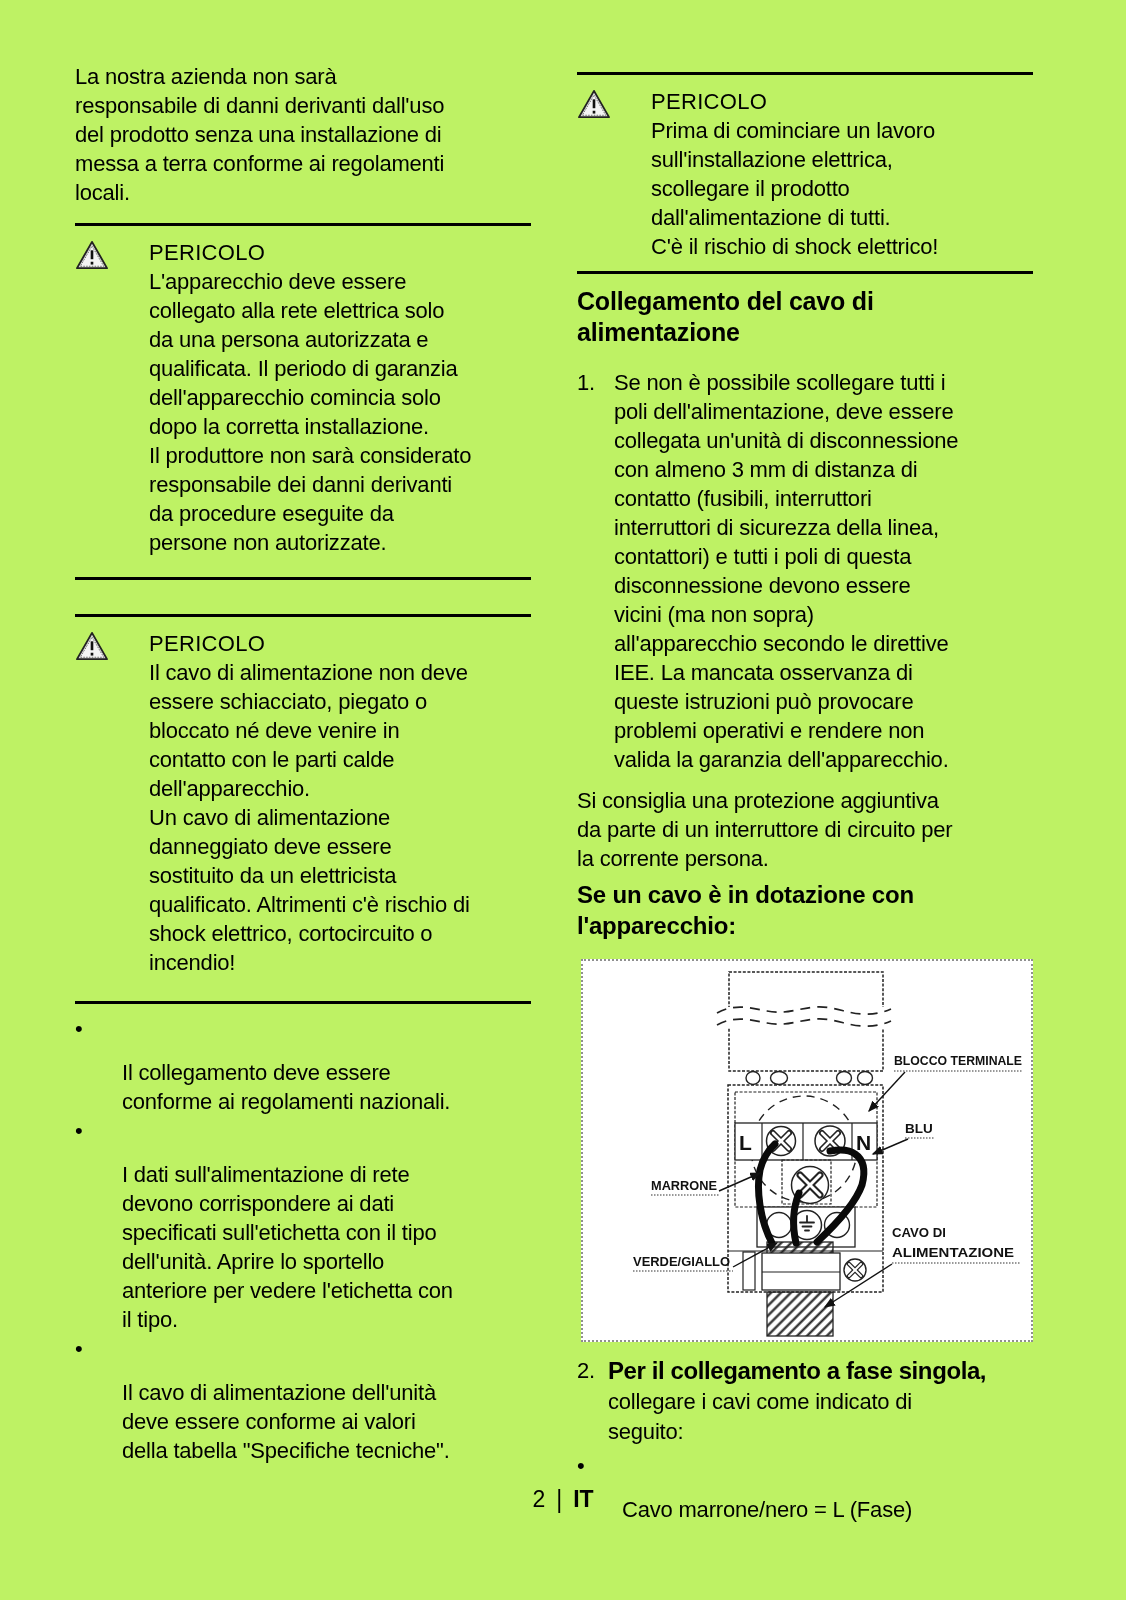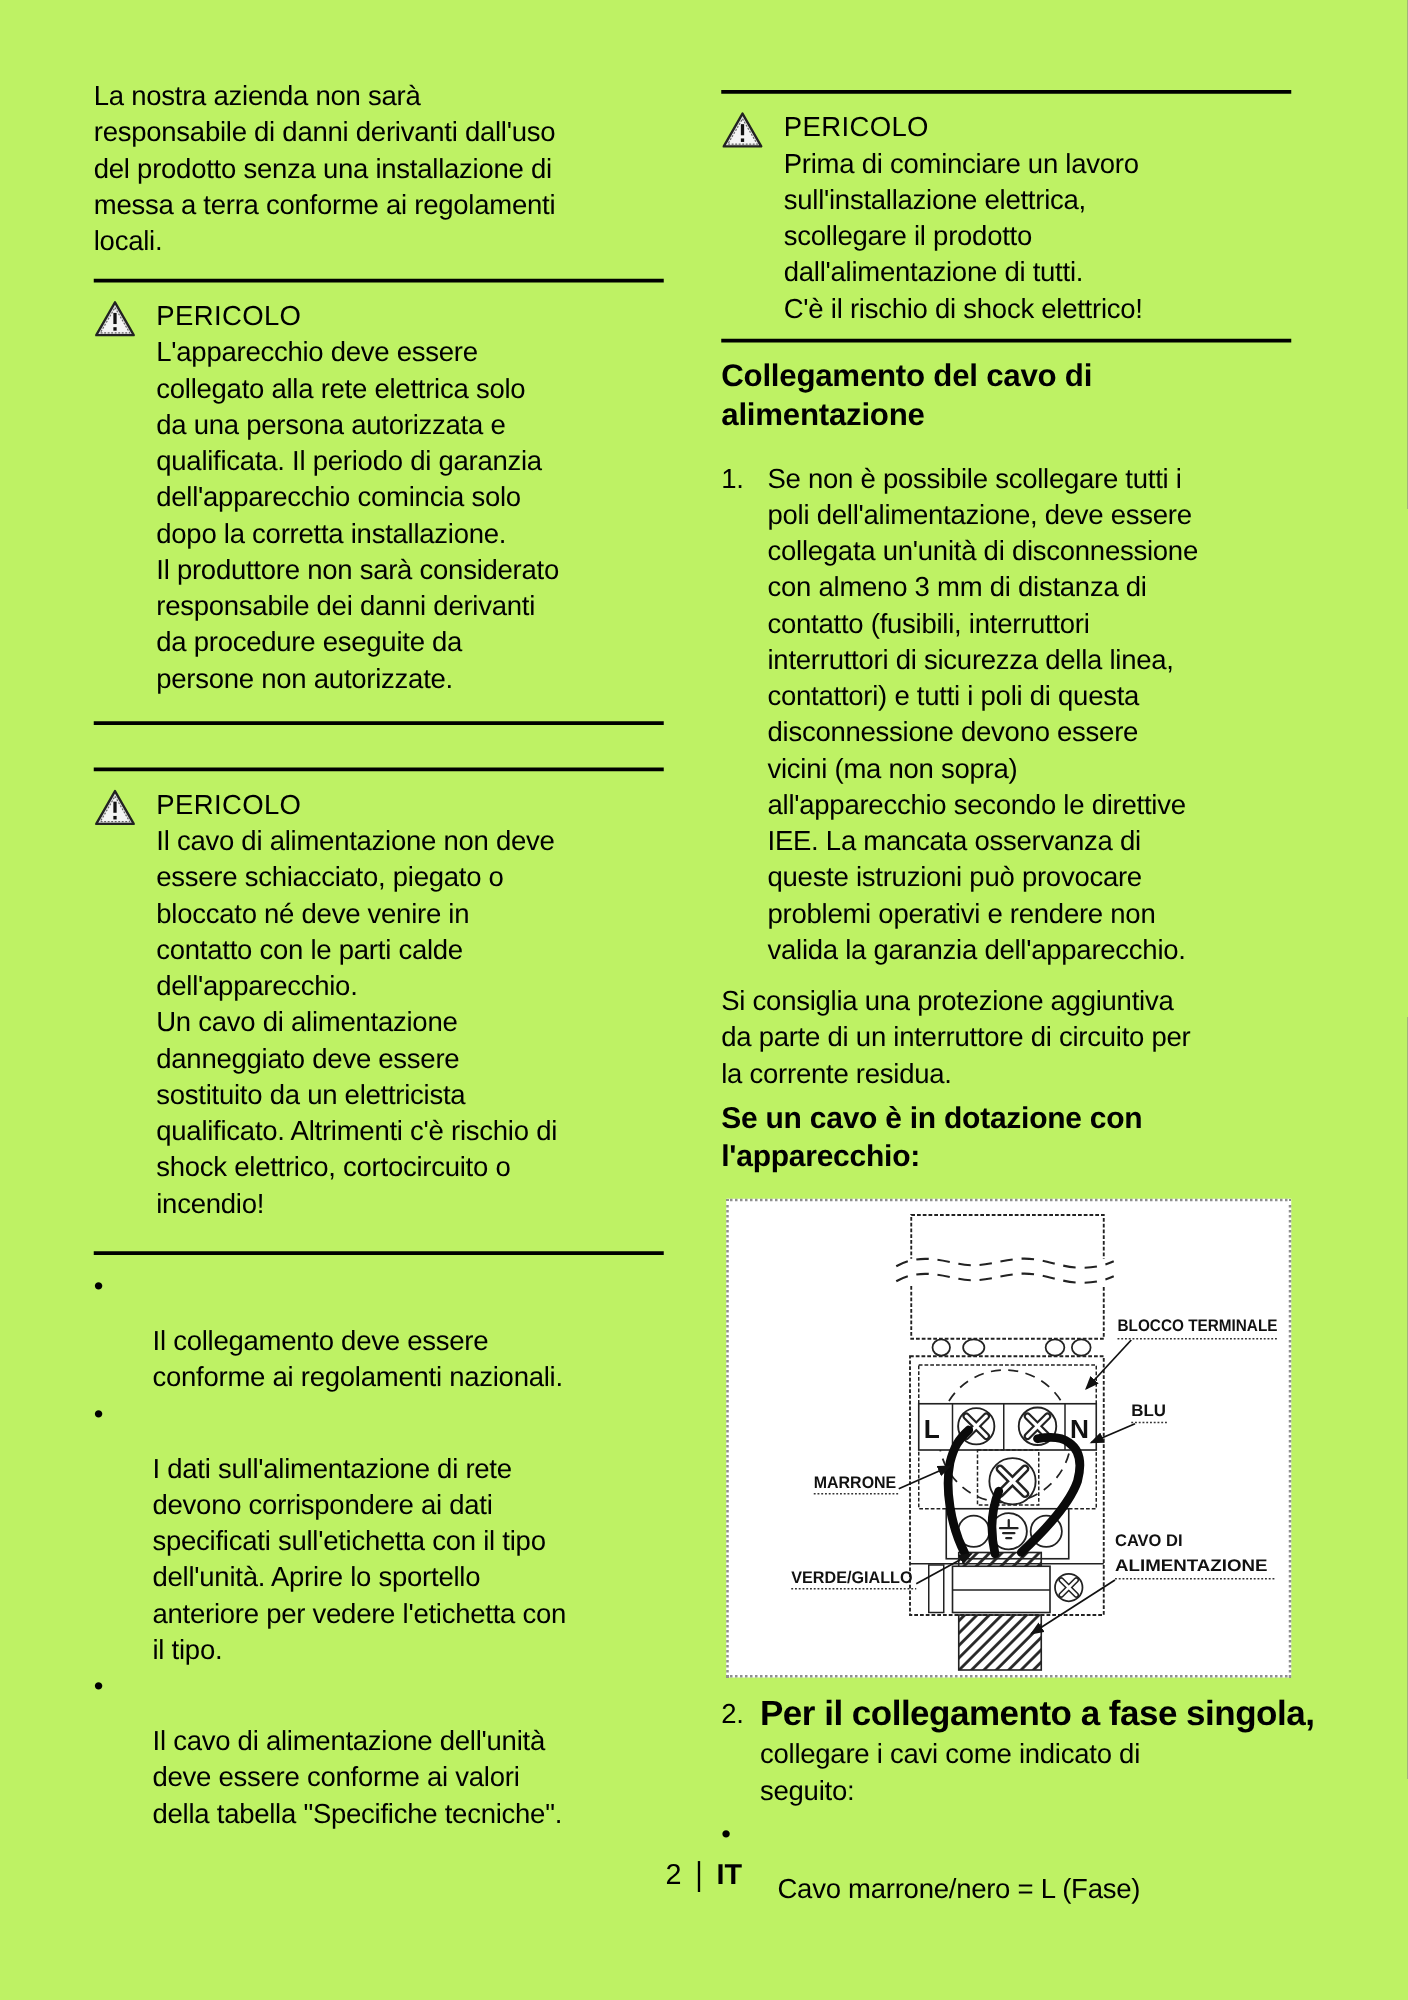--- a/index.html
+++ b/index.html
@@ -13,38 +13,38 @@
   .col-right{left:577px;top:60px;width:456px;}
   .body-text{font-size:22px;line-height:29px;letter-spacing:-0.2px;margin:0;}
   .pre{white-space:pre-line;}
   .rule{border:none;border-top:3px solid #000;margin:0;height:0;}
   .rule-m16{margin-top:16px;}
   .rule-m20{margin-top:20px;}
   .rule-m10{margin-top:10px;}
   .rule-m12{margin-top:12px;}
   .rule-m24{margin-top:24px;}
   .gap34{height:34px;}
-  .warning{display:flex;margin-top:12px;}
+  .warning{display:flex;margin-top:12px;gap:24px;}
   .warn-icon{width:50px;flex:0 0 50px;padding-top:2px;}
   .warn-text{flex:1;}
   .warn-title{font-size:22px;line-height:29px;letter-spacing:0.3px;}
   .warn-body{font-size:22px;line-height:29px;letter-spacing:-0.2px;}
   .bullets{margin-top:10px;}
   .bullet-row{display:flex;font-size:22px;line-height:29px;letter-spacing:-0.2px;}
   .bullet-marker{flex:0 0 47px;}
   .bullet-text{flex:1;margin-top:44px;}
   .section-heading{font-size:25px;line-height:31px;font-weight:bold;margin:12px 0 0 0;letter-spacing:-0.2px;}
   .sub-heading{font-size:24px;line-height:31px;font-weight:bold;margin:6px 0 0 0;letter-spacing:-0.2px;}
   .numbered{display:flex;margin-top:20px;font-size:22px;line-height:29px;letter-spacing:-0.2px;}
   .numbered .num{flex:0 0 37px;}
   .numbered .ntext{flex:1;}
   .note-paragraph{margin:12px 0 0 0;}
   .step2{margin-top:14px;line-height:30px;}
   .step2 .num{flex:0 0 31px;}
-  .step2 b{font-size:28px;white-space:nowrap;letter-spacing:-0.4px;}
+  .step2 b{font-size:24px;white-space:nowrap;letter-spacing:-0.4px;}
   .step2 .rest{display:block;white-space:pre-line;}
   .final-bullets{margin-top:4px;}
   .final-bullets .bullet-marker{flex:0 0 45px;}
   .diagram{
     margin-top:18px;margin-left:4px;width:448px;height:379px;
     border:2px dotted #8f8f8f;position:relative;background:#fff;
   }
   .footer{
     position:absolute;top:1486px;left:0;width:100%;text-align:center;
     font-size:23px;letter-spacing:0;
@@ -189,21 +189,21 @@
 vicini (ma non sopra)
 all'apparecchio secondo le direttive
 IEE. La mancata osservanza di
 queste istruzioni può provocare
 problemi operativi e rendere non
 valida la garanzia dell'apparecchio.</span>
     </div>
 
     <p class="body-text pre note-paragraph">Si consiglia una protezione aggiuntiva
 da parte di un interruttore di circuito per
-la corrente residua.</p>
+la corrente persona.</p>
 
     <h3 class="sub-heading pre">Se un cavo è in dotazione con
 l'apparecchio:</h3>
 
     <div class="diagram">
       <svg viewBox="0 0 448 379" width="448" height="379">
         <defs>
           <pattern id="hatch" width="7" height="7" patternUnits="userSpaceOnUse" patternTransform="rotate(45)">
             <line x1="3.5" y1="0" x2="3.5" y2="7" stroke="#222" stroke-width="2.2"></line>
           </pattern>

